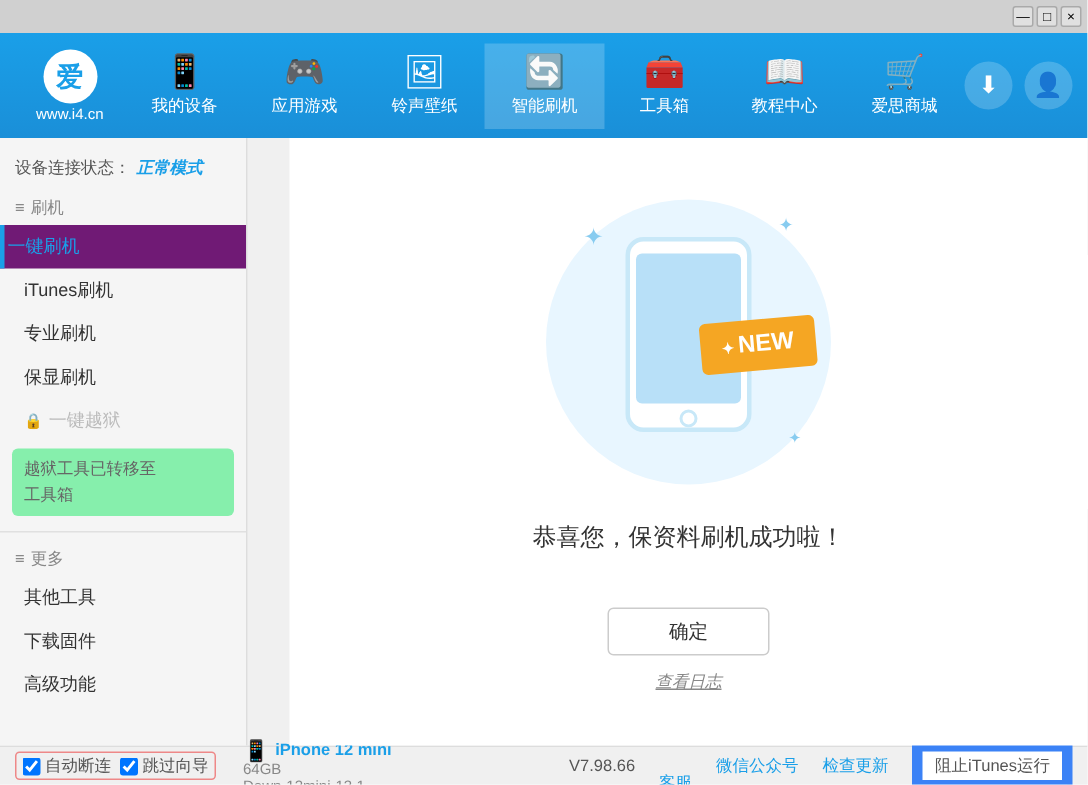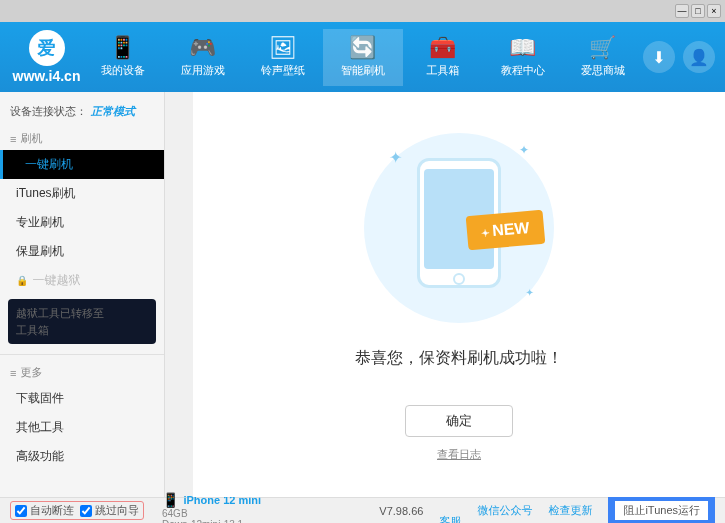--- a/index.html
+++ b/index.html
@@ -46,21 +46,21 @@
       background: white;
       border-radius: 50%;
       display: flex; align-items: center; justify-content: center;
       margin-bottom: 2px;
     }
     .logo-icon {
       font-size: 18px;
       color: #1a9fe8;
       font-weight: bold;
     }
-    .logo-text { color: white; font-size: 14px; font-weight: bold; }
+    .logo-text { color: white; font-size: 10px; }
     .nav-items {
       display: flex;
       flex: 1;
       justify-content: center;
       gap: 0;
     }
     .nav-item {
       display: flex;
       flex-direction: column;
       align-items: center;
@@ -132,29 +132,29 @@
     .sidebar-item {
       padding: 6px 16px;
       font-size: 12px;
       color: #333;
       cursor: pointer;
       display: flex;
       align-items: center;
       gap: 4px;
     }
     .sidebar-item.active {
-      background: #000000;
+      background: #701a75;
       color: #1a9fe8;
       border-left: 3px solid #1a9fe8;
-      padding-left: 22px;
+      padding-left: 2px;
     }
     .sidebar-item.disabled { color: #bbb; cursor: default; }
     .sidebar-gray-box {
       margin: 4px 8px;
-      background: #0f172a;
+      background: #86efac;
       border-radius: 4px;
       padding: 6px 8px;
       font-size: 11px;
       color: #666;
       line-height: 1.5;
     }
     .sidebar-section-divider {
       border: none;
       border-top: 1px solid #e0e0e0;
       margin: 6px 0;
@@ -266,20 +266,21 @@
       font-size: 13px;
       color: #333;
       cursor: pointer;
       margin-bottom: 10px;
     }
     .daily-link {
       font-size: 11px;
       color: #888;
       cursor: pointer;
       text-decoration: underline;
+      font-style: italic;
     }
 
     
     .bottom-bar {
       height: 26px;
       background: #f0f0f0;
       border-top: 1px solid #ddd;
       display: flex;
       align-items: center;
       padding: 0 10px;
@@ -412,24 +413,24 @@
       <span>越狱工具已转移至<br>工具箱</span>
     </div>
 
     <hr class="sidebar-section-divider">
 
     <div class="sidebar-section2-header">
       <span>≡</span>
       <span>更多</span>
     </div>
     <div class="sidebar-item">
+      <span>其他工具</span>
+    </div>
+    <div class="sidebar-item">
       <span>下载固件</span>
-    </div>
-    <div class="sidebar-item">
-      <span>其他工具</span>
     </div>
     <div class="sidebar-item">
       <span>高级功能</span>
     </div>
   </div>
 
   <div class="content">
     <div class="phone-illustration">
       <div class="phone-bg-circle"></div>
 

